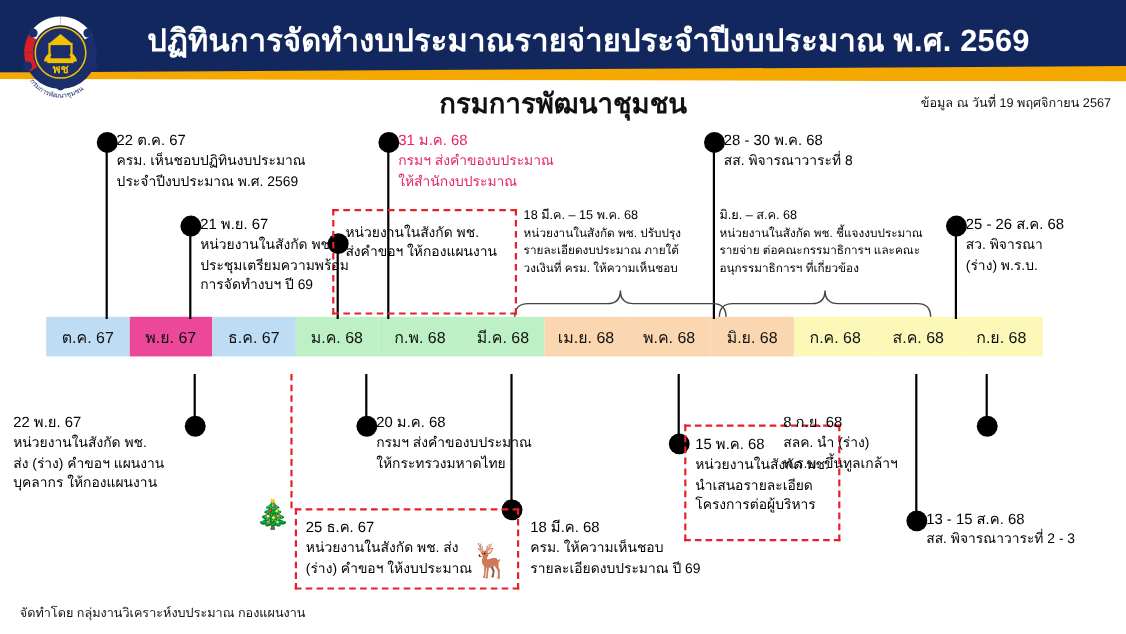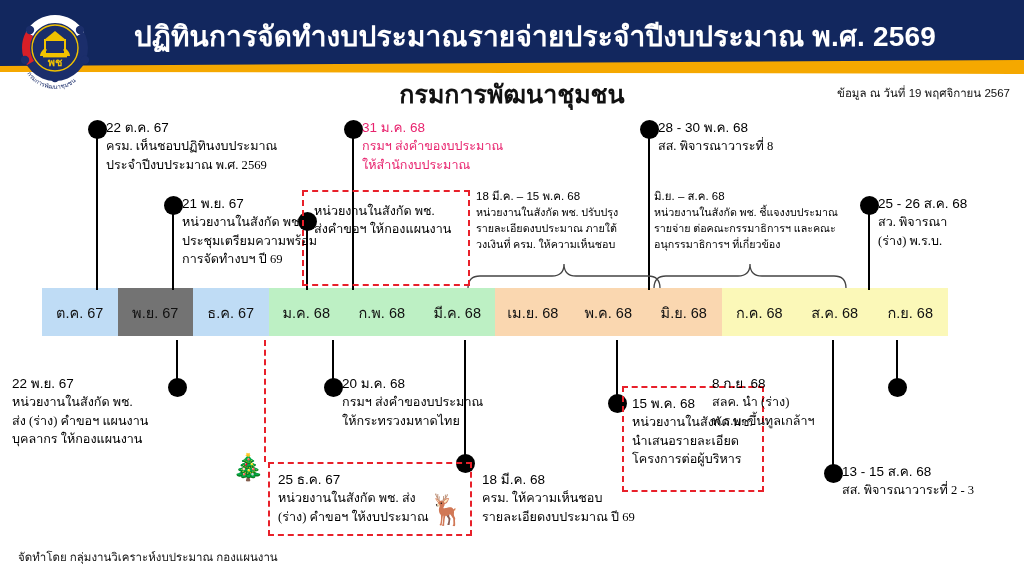--- a/index.html
+++ b/index.html
@@ -37,40 +37,40 @@
     position:absolute;left:0;top:74px;width:1024px;text-align:center;
     font-size:25px;font-weight:bold;color:#111;z-index:5;
   }
   .stamp{
     position:absolute;right:14px;top:84px;font-size:11.5px;color:#111;z-index:5;
     white-space:nowrap;
   }
 
   
   .bar{
-    position:absolute;left:42px;top:288px;width:906px;height:48px;
+    position:absolute;left:42px;top:288px;width:906px;height:36px;
     display:flex;z-index:3;
   }
   .bar-seg{
     display:flex;align-items:center;justify-content:center;
     font-size:14.5px;color:#111;
   }
 
   
   .stem{position:absolute;background:#000;width:2.4px;z-index:4;}
   .stem.red{background:transparent;width:0;border-left:2.6px dashed #e8202a;z-index:4;}
   .dot{
     position:absolute;width:19px;height:19px;border-radius:50%;
     background:#000;z-index:5;
   }
 
   
   .callout{position:absolute;z-index:6;}
   .callout .d{font-size:13.5px;font-weight:normal;line-height:1.42;white-space:nowrap;}
-  .callout .l{font-size:12.6px;line-height:1.46;white-space:nowrap;font-family:Liberation Serif, serif;}
+  .callout .l{font-size:12.6px;line-height:1.46;white-space:nowrap;}
   .callout.small .d{font-size:11.5px;}
   .callout.small .l{font-size:10.7px;line-height:1.5;}
   .callout.pink .d,.callout.pink .l{color:#e8236e;}
   .callout.right{text-align:left;padding-left:12px;}
 
   
   .redbox{
     position:absolute;border:2.3px dashed #e8202a;z-index:5;background:transparent;
   }
 
@@ -128,21 +128,21 @@
   </div>
 
   <div class="header-title">ปฏิทินการจัดทำงบประมาณรายจ่ายประจำปีงบประมาณ พ.ศ. 2569</div>
   <div class="subtitle">กรมการพัฒนาชุมชน</div>
   <div class="stamp">ข้อมูล ณ วันที่ 19 พฤศจิกายน 2567</div>
 
   <div class="bar" id="bar">
       <div class="bar-seg" style="background: rgb(191, 220, 245); flex: 1 1 0px;">
         <span>ต.ค. 67</span>
       </div>
-      <div class="bar-seg" style="background: #737373; flex: 1 1 0px;">
+      <div class="bar-seg" style="background: #ec4899; flex: 1 1 0px;">
         <span>พ.ย. 67</span>
       </div>
       <div class="bar-seg" style="background: rgb(191, 220, 245); flex: 1 1 0px;">
         <span>ธ.ค. 67</span>
       </div>
       <div class="bar-seg" style="background: rgb(189, 240, 196); flex: 1 1 0px;">
         <span>ม.ค. 68</span>
       </div>
       <div class="bar-seg" style="background: rgb(189, 240, 196); flex: 1 1 0px;">
         <span>ก.พ. 68</span>

